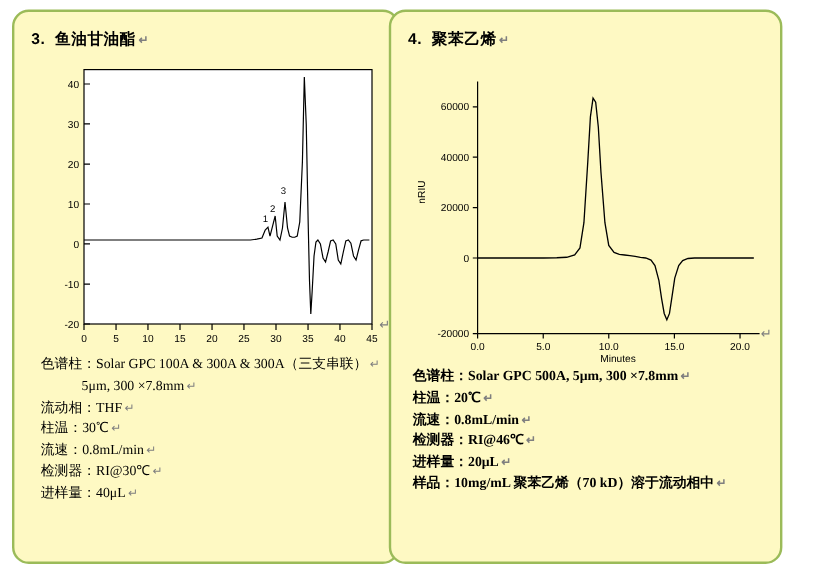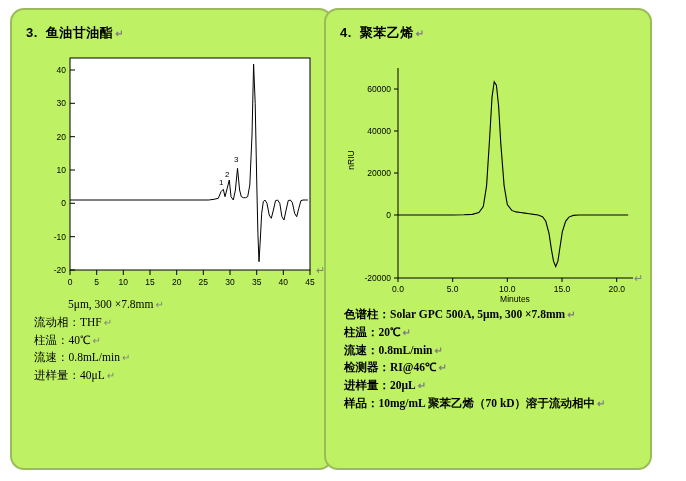--- a/index.html
+++ b/index.html
@@ -18,21 +18,21 @@
     width: 686px;
     height: 481px;
   }
   .panel {
     position: absolute;
     top: 8px;
     height: 462px;
     border: 2px solid #9BBB59;
     border-radius: 14px;
     box-sizing: border-box;
-    background: #bef264;
+    background: #fef9c3;
   }
   .panel-left {
     left: 10px;
     width: 323px;
   }
   .panel-right {
     left: 324px;
     width: 328px;
   }
   .panel-title {
@@ -170,31 +170,37 @@
         <polyline fill="none" stroke="#000000" stroke-width="1" points="44,150 60,150 76,150 92,150 108,150 124,150 140,150 156,150 172,150 182.7,150 188,149.3 192.3,148.3 195,141.7 197.3,139.3 199,146.7 201.2,138.3 203.3,130 205,146.7 207.3,150 209.4,140 211.5,118.3 213.6,140 215.3,146.7 217.5,147.7 219.6,147.7 221.7,146.7 223.8,135 226,85 227.6,14.2 229.2,53.3 230.8,135 231.9,183.3 233,211.7 234.1,193.3 235.7,163.3 237.3,151.7 238.9,150 241,153.3 243.2,165 245.3,168.3 247.4,160 249.5,150.7 251.6,150 253.8,153.3 255.9,166.7 258,170 260.1,160 262.2,150.7 264.3,150 266.4,152.7 268.6,163.3 270.7,166.7 272.8,158.3 274.9,150.7 277,150 279.2,150 281.8,150"></polyline>
 
         <text class="peaklabel" x="193" y="135">1</text>
         <text class="peaklabel" x="199" y="127">2</text>
         <text class="peaklabel" x="208" y="112">3</text>
       </svg>
       <span class="float-pilcrow" style="left:290px; top:214px;">↵</span>
     </div>
 
     <div class="specs specs-left">
+      <div class="spec-row wrap">
+        <span>色谱柱：</span><span>Solar GPC 100A &amp; 300A &amp; 300A（三支串联）</span><span class="pilcrow">↵</span>
+      </div>
       <div class="spec-row spec-indent">
         <span>5μm, 300 ×7.8mm</span><span class="pilcrow">↵</span>
       </div>
       <div class="spec-row">
         <span>流动相：</span><span>THF</span><span class="pilcrow">↵</span>
       </div>
       <div class="spec-row">
-        <span>柱温：</span><span>40℃</span><span class="pilcrow">↵</span>
+        <span>柱温：</span><span>30℃</span><span class="pilcrow">↵</span>
       </div>
       <div class="spec-row">
         <span>流速：</span><span>0.8mL/min</span><span class="pilcrow">↵</span>
+      </div>
+      <div class="spec-row">
+        <span>检测器：</span><span>RI@30℃</span><span class="pilcrow">↵</span>
       </div>
       <div class="spec-row">
         <span>进样量：</span><span>40μL</span><span class="pilcrow">↵</span>
       </div>
     </div>
   </div>
 
   <div class="panel panel-right">
 
     <div class="panel-title">

